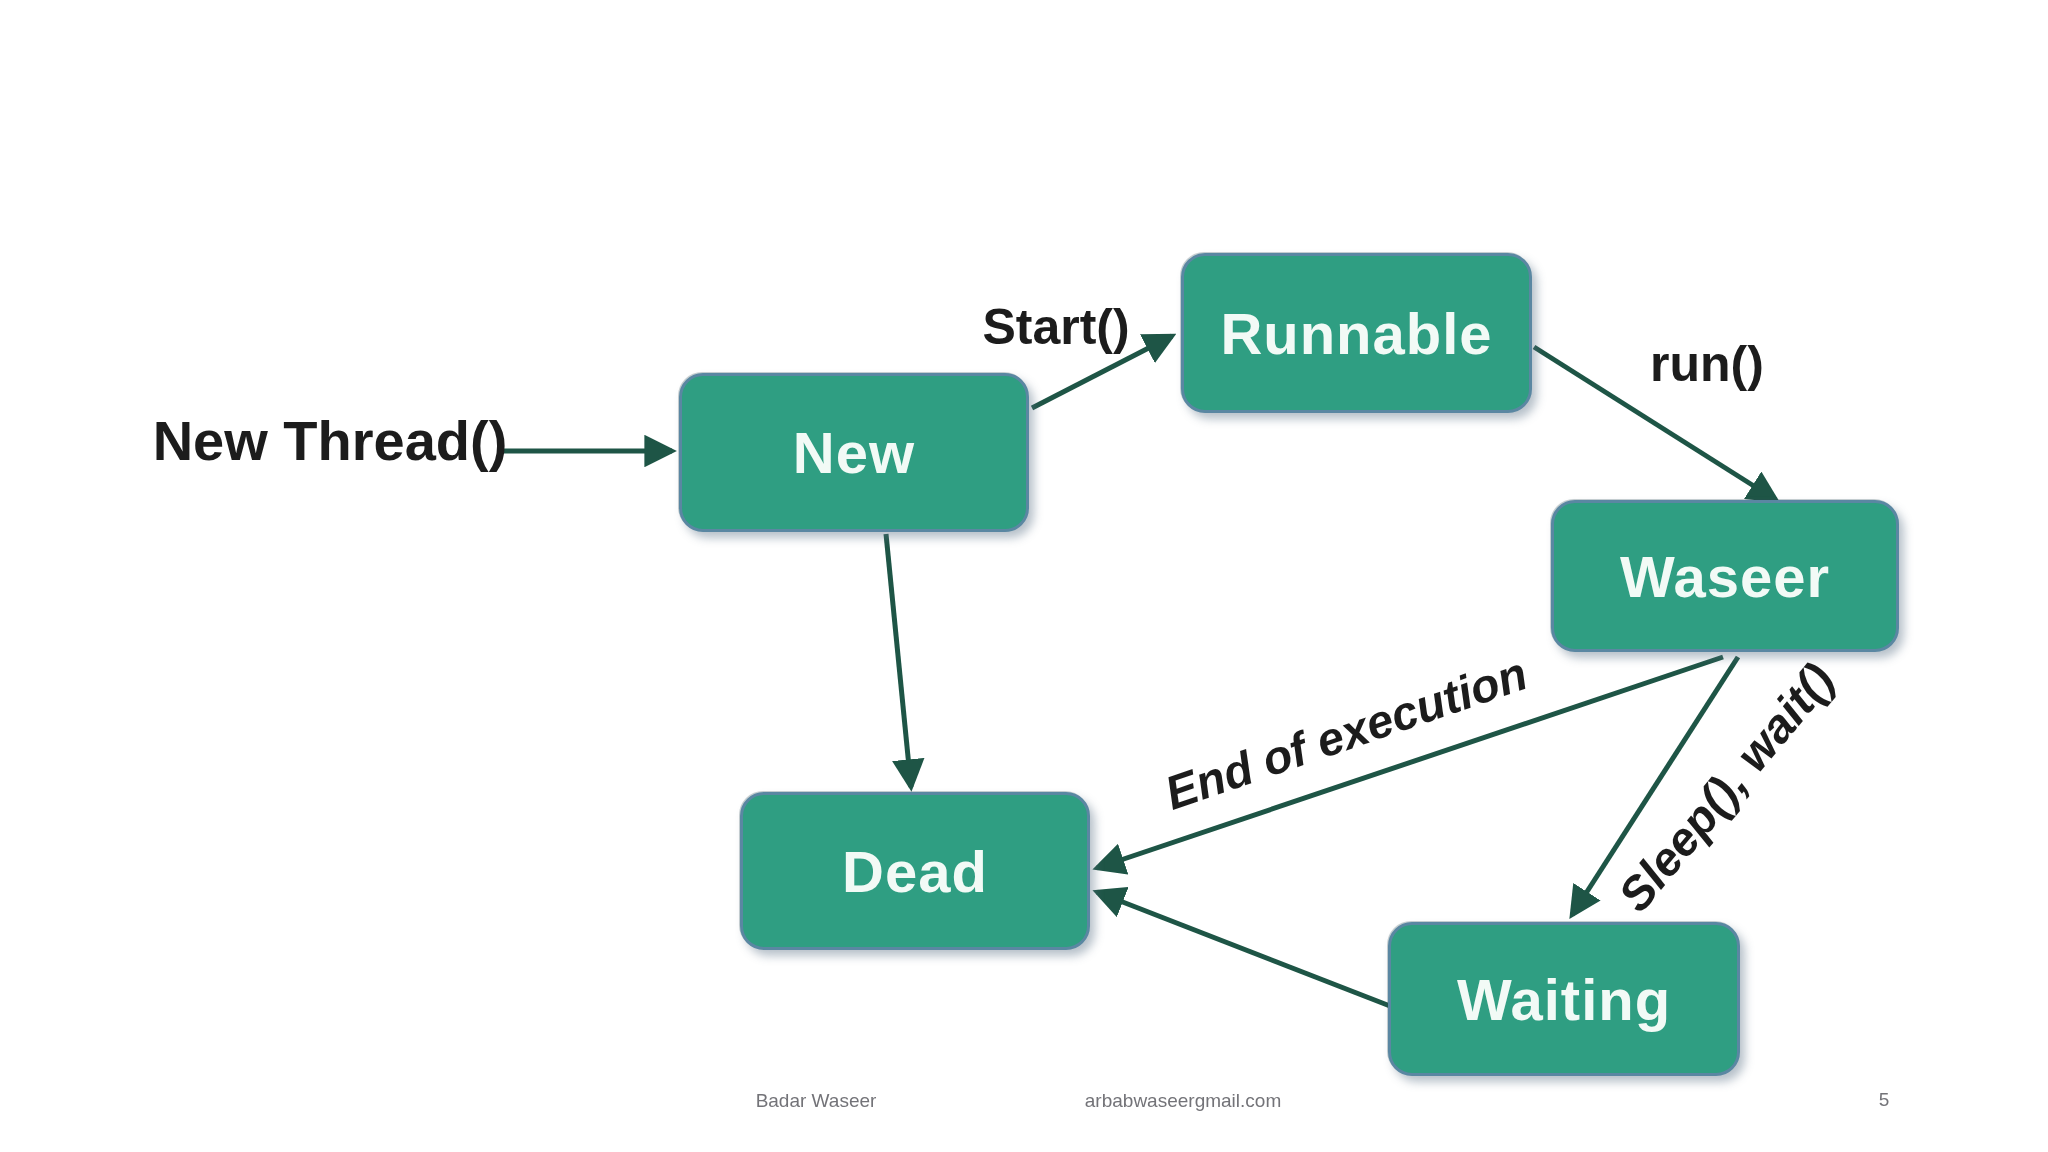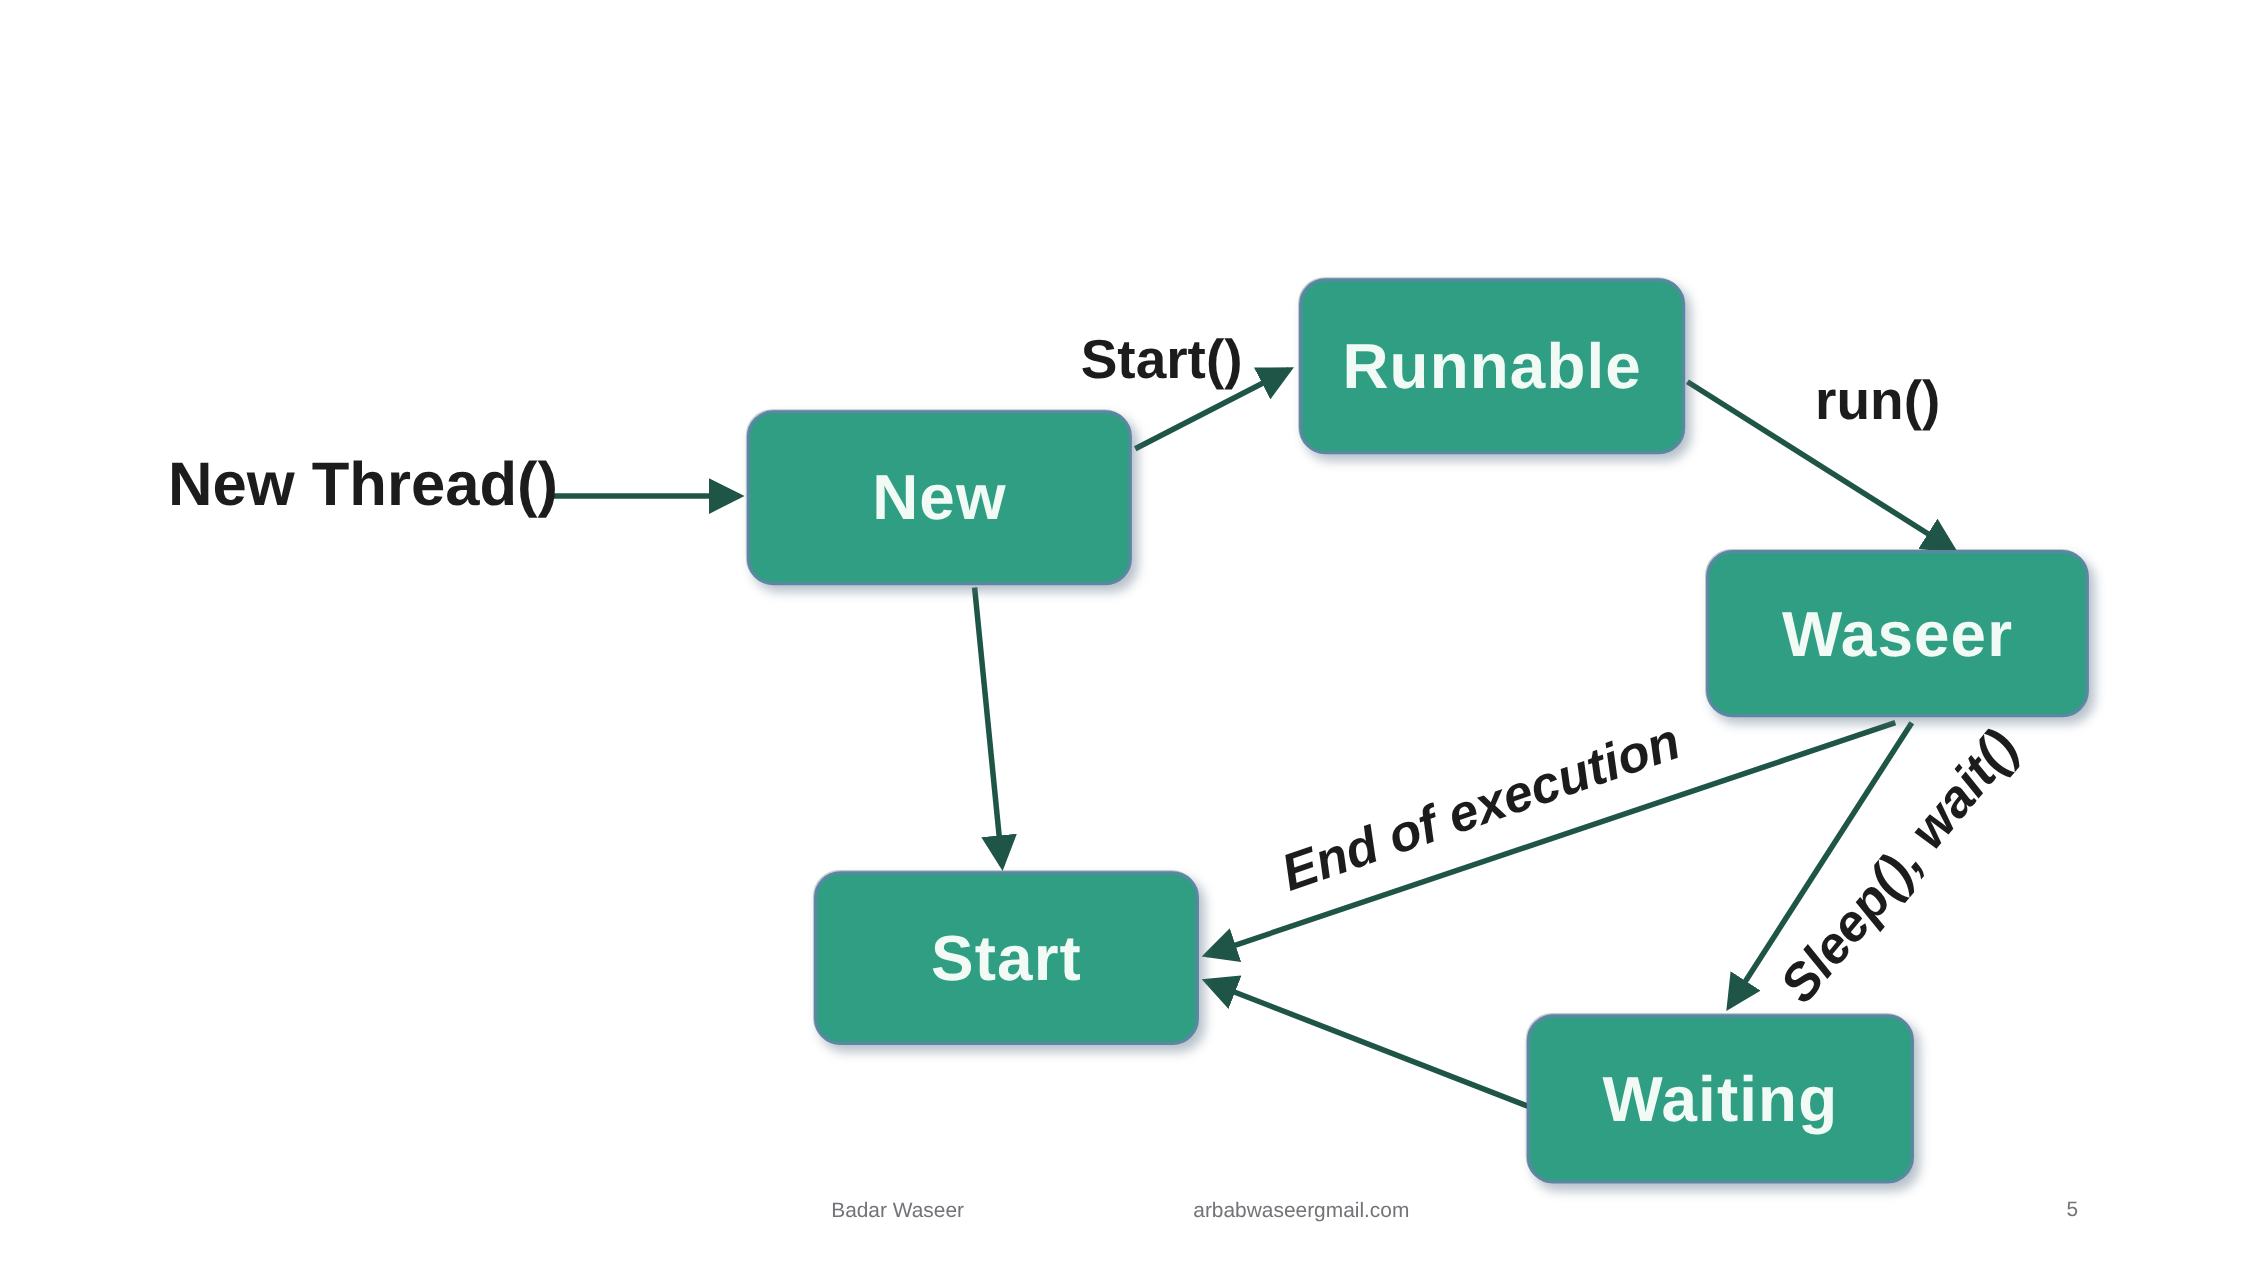--- a/index.html
+++ b/index.html
@@ -55,21 +55,21 @@
 
   <div class="state-box" style="left:1181px;top:253px;width:351px;height:160px;">
     <span class="state-label">Runnable</span>
   </div>
 
   <div class="state-box" style="left:1551px;top:500px;width:348px;height:152px;">
     <span class="state-label">Waseer</span>
   </div>
 
   <div class="state-box" style="left:740px;top:792px;width:350px;height:158px;">
-    <span class="state-label">Start</span>
+    <span class="state-label">Dead</span>
   </div>
 
   <div class="state-box" style="left:1388px;top:922px;width:352px;height:154px;">
     <span class="state-label">Waiting</span>
   </div>
 
   <div class="edge-label big" style="left:330px;top:440px;">New Thread()</div>
 
   <div class="edge-label" style="left:1056px;top:327px;">Start()</div>
 

